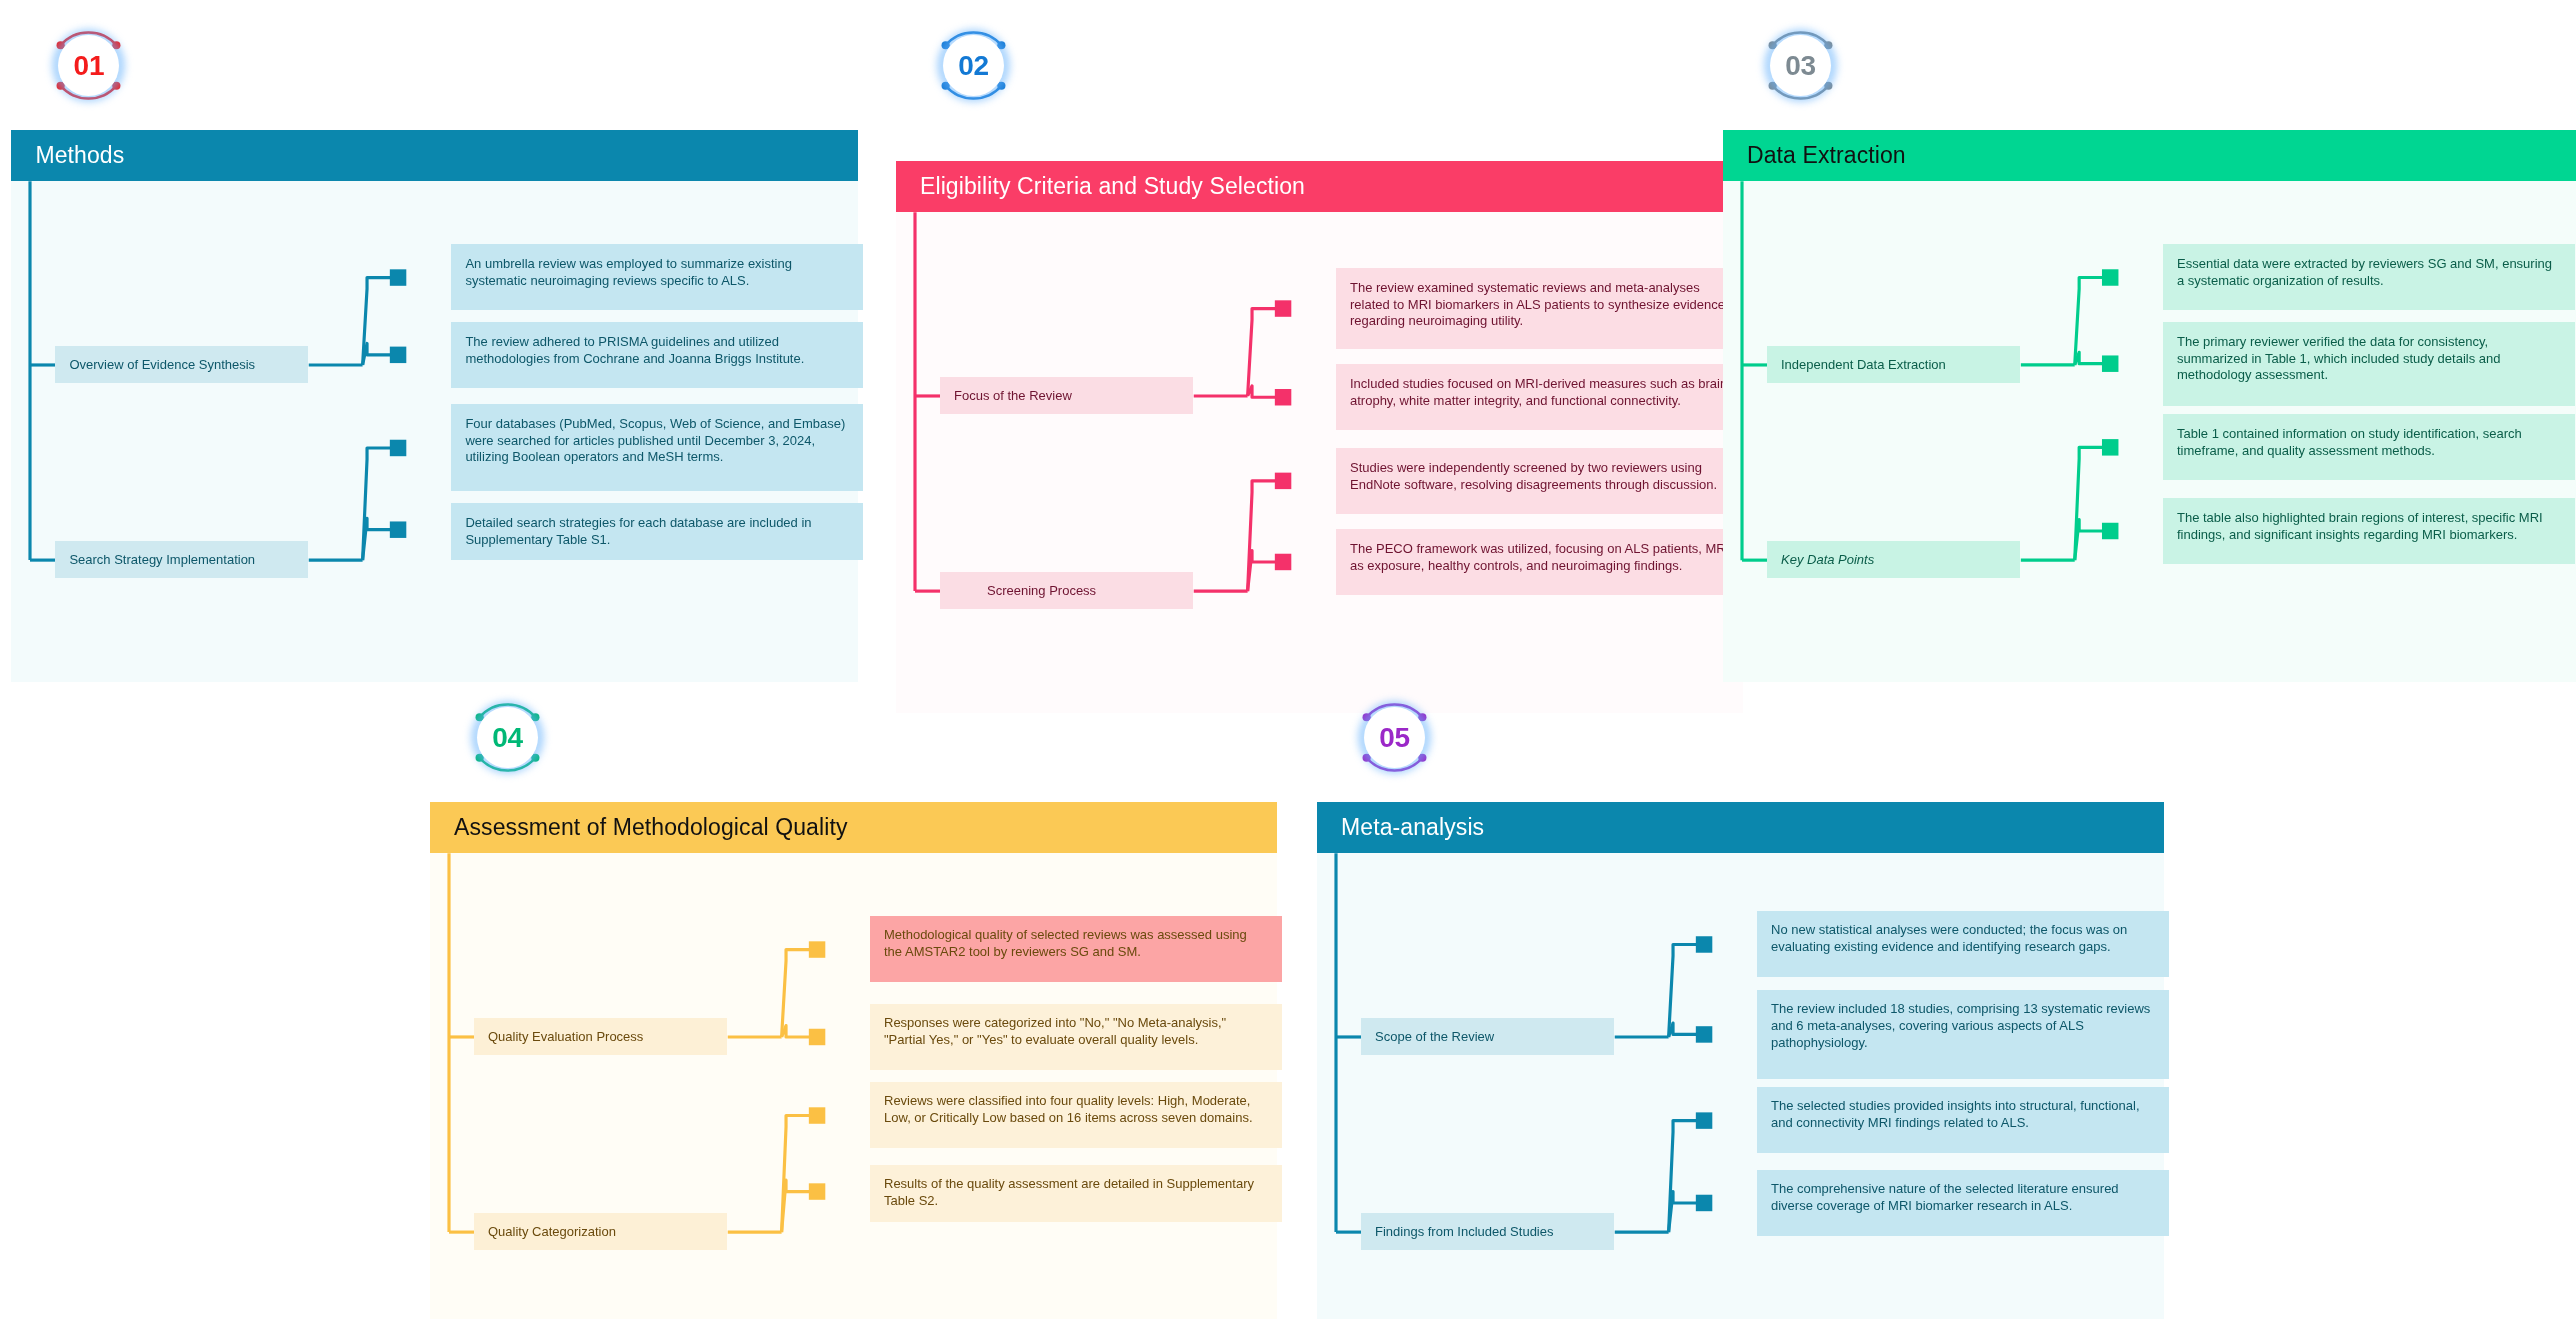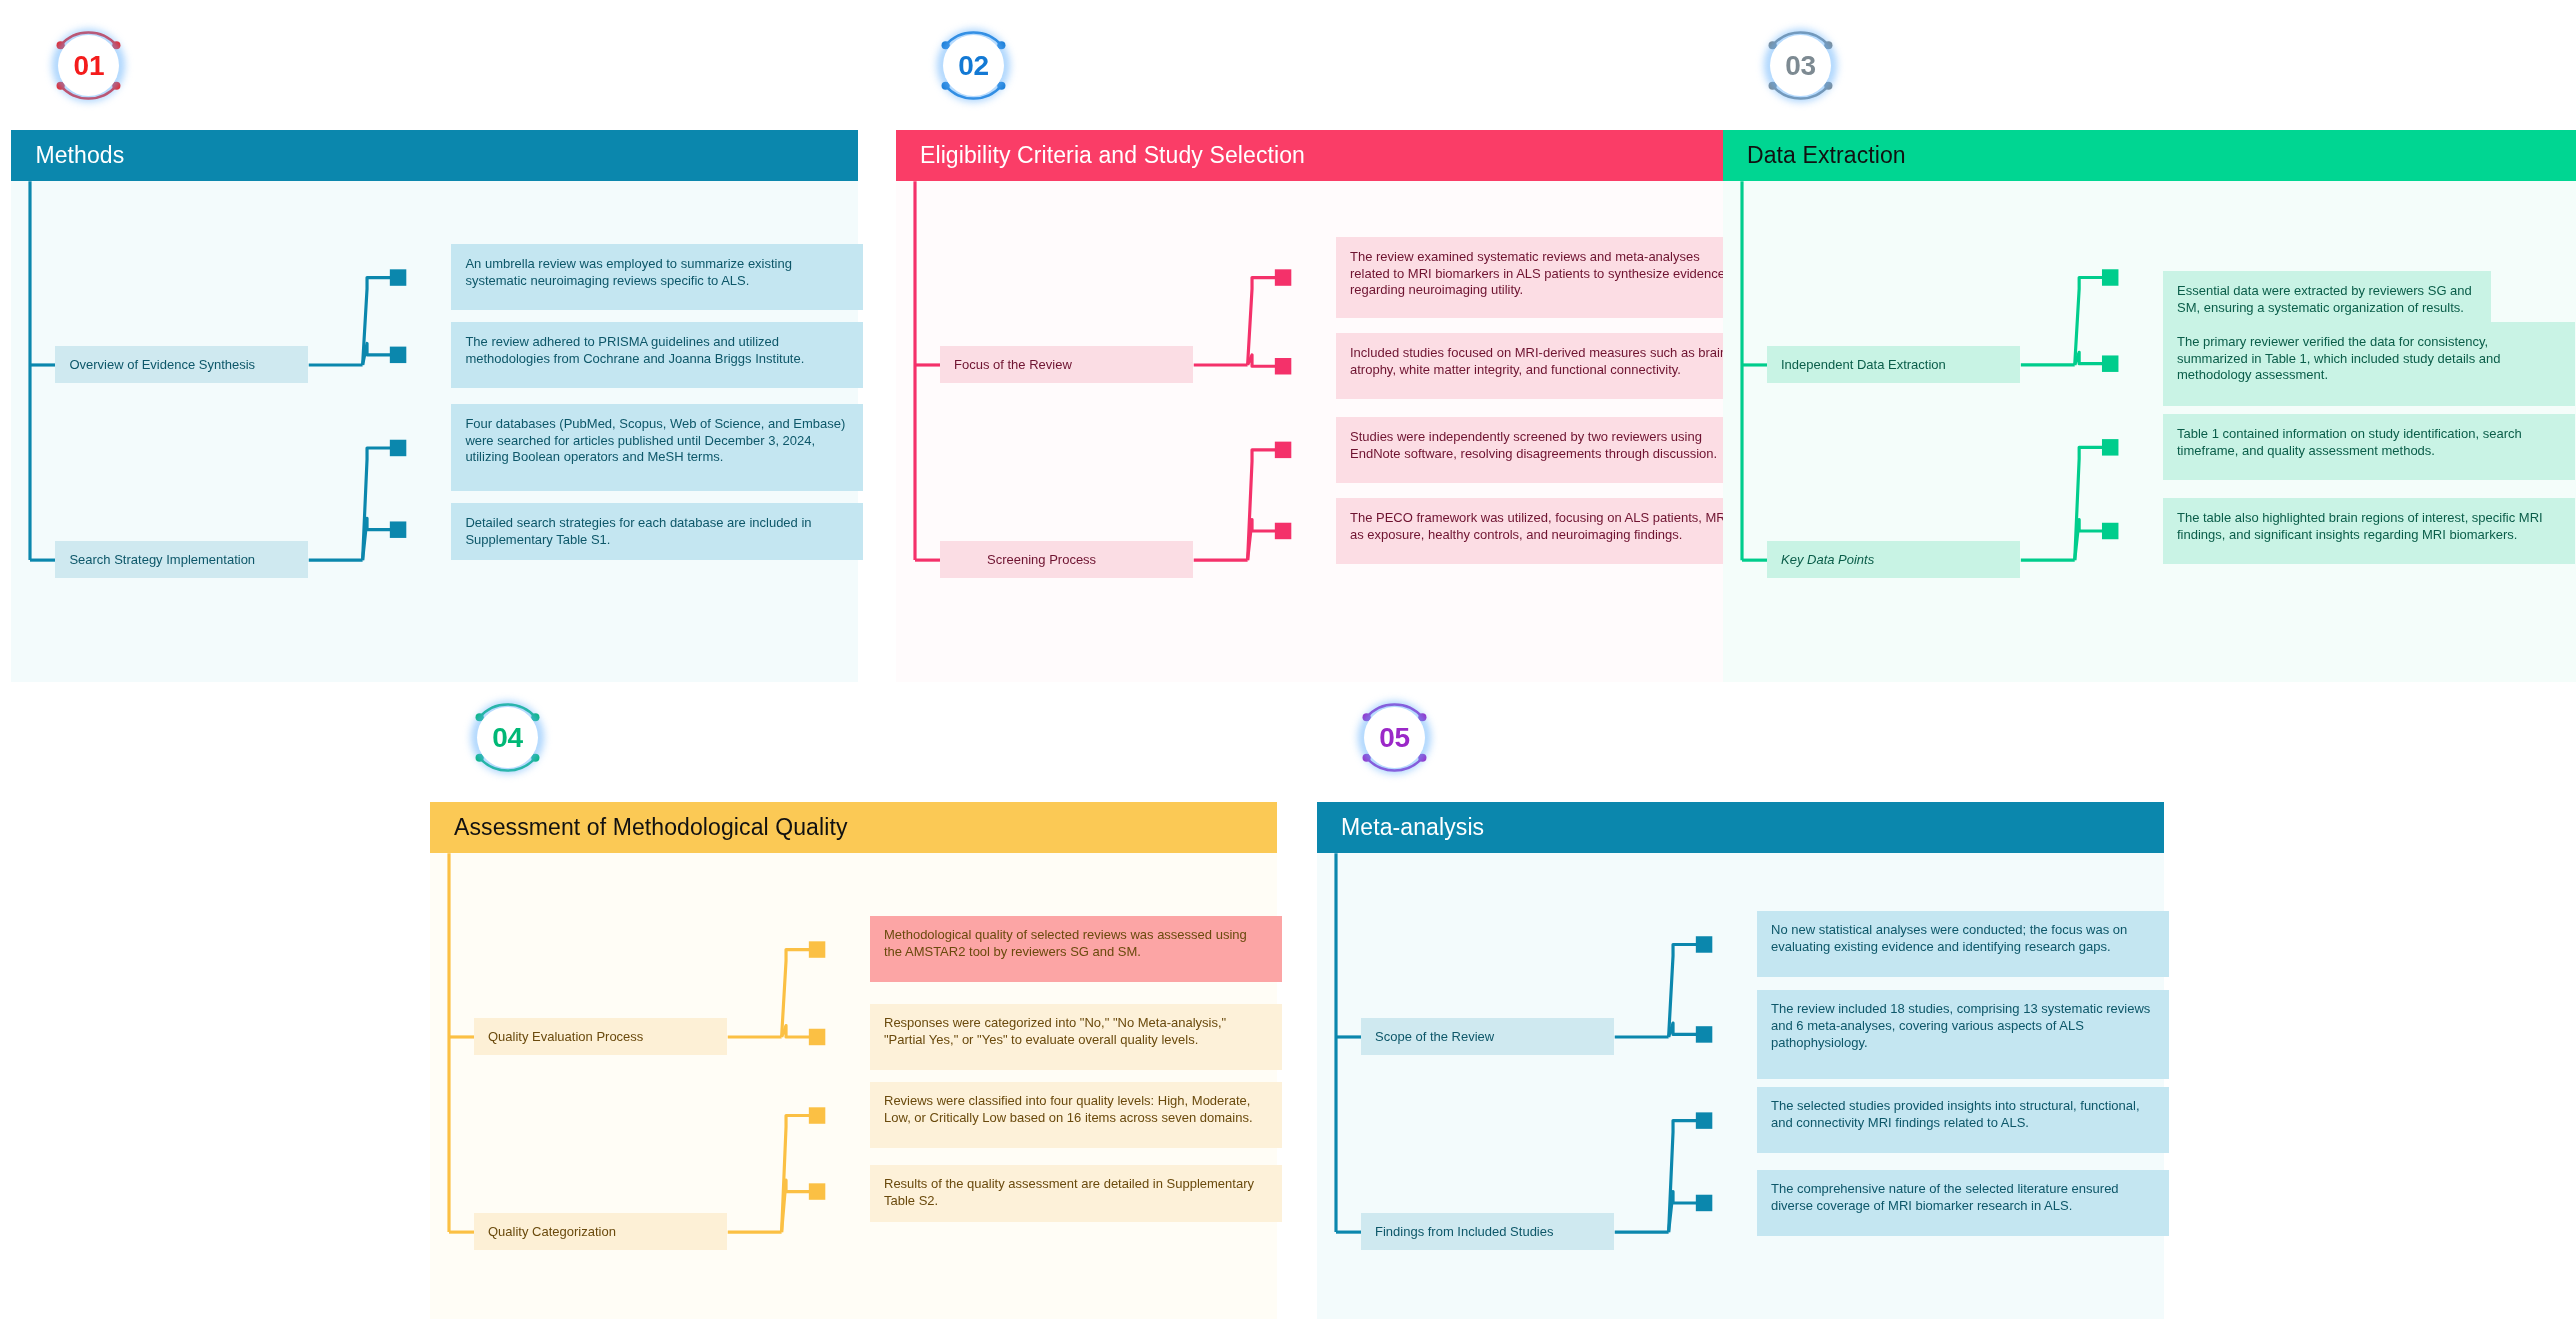--- a/index.html
+++ b/index.html
@@ -115,21 +115,21 @@
           <circle cx="138" cy="62" r="6.5" fill="#1379d4"></circle>
           <circle cx="50" cy="126" r="6.5" fill="#1379d4"></circle>
           <circle cx="138" cy="126" r="6.5" fill="#1379d4"></circle>
         </svg>
         <div class="badge-glow"></div>
         <div class="badge-disc">
           <span class="badge-num" style="color:#1379d4">02</span>
         </div>
       </div>
       <div class="panel" style="width: 847px;">
-        <div class="panel-head" style="background: rgb(250, 61, 103);">
+        <div class="panel-head" style="background: rgb(250, 61, 103); margin-top: 31px;">
           <span class="panel-title" style="color: rgb(255, 255, 255);">Eligibility Criteria and Study Selection</span>
         </div>
         <div class="panel-body" style="height: 501px; background: rgb(255, 251, 252);">
           <div class="wires"><svg width="847" height="501" viewBox="0 0 1337 790">
               <path d="M30 0 V 598" fill="none" stroke="#f4316a" stroke-width="5"></path>
               <path d="M30 290 H 70" fill="none" stroke="#f4316a" stroke-width="5"></path>
               <path d="M30 598 H 70" fill="none" stroke="#f4316a" stroke-width="5"></path>
               <path d="M470 290 H 555" fill="none" stroke="#f4316a" stroke-width="5"></path>
               <path d="M555 290 L 562 170 L 562 152 H 600" fill="none" stroke="#f4316a" stroke-width="5" stroke-linejoin="round"></path>
               <path d="M555 290 L 562 274 L 562 292 H 600" fill="none" stroke="#f4316a" stroke-width="5" stroke-linejoin="round"></path>
@@ -179,21 +179,21 @@
               <path d="M555 290 L 562 270 L 562 288 H 600" fill="none" stroke="#00cd8c" stroke-width="5" stroke-linejoin="round"></path>
               <rect x="598" y="139" width="26" height="26" fill="#00cd8c"></rect>
               <rect x="598" y="275" width="26" height="26" fill="#00cd8c"></rect>
               <path d="M470 598 H 555" fill="none" stroke="#00cd8c" stroke-width="5"></path>
               <path d="M555 598 L 562 438 L 562 420 H 600" fill="none" stroke="#00cd8c" stroke-width="5" stroke-linejoin="round"></path>
               <path d="M555 598 L 562 534 L 562 552 H 600" fill="none" stroke="#00cd8c" stroke-width="5" stroke-linejoin="round"></path>
               <rect x="598" y="407" width="26" height="26" fill="#00cd8c"></rect>
               <rect x="598" y="539" width="26" height="26" fill="#00cd8c"></rect>
             </svg></div>
           <div class="chip" style="left: 44px; top: 165px; width: 253px; background: rgb(200, 243, 228); color: rgb(10, 93, 73);">Independent Data Extraction</div>
-          <div class="leaf" style="left: 440px; top: 63px; width: 328px; min-height: 66px; background: rgb(201, 243, 229); color: rgb(10, 93, 73); margin-top: 27px;">Essential data were extracted by reviewers SG and SM, ensuring a systematic organization of results.</div>
+          <div class="leaf" style="left: 440px; top: 63px; width: 412px; min-height: 66px; background: rgb(201, 243, 229); color: rgb(10, 93, 73);">Essential data were extracted by reviewers SG and SM, ensuring a systematic organization of results.</div>
           <div class="leaf" style="left: 440px; top: 141px; width: 412px; min-height: 84px; background: rgb(201, 243, 229); color: rgb(10, 93, 73);">The primary reviewer verified the data for consistency, summarized in Table 1, which included study details and methodology assessment.</div>
           <div class="chip" style="left: 44px; top: 360px; width: 253px; background: rgb(200, 243, 228); color: rgb(10, 93, 73); font-style: italic;">Key Data Points</div>
           <div class="leaf" style="left: 440px; top: 233px; width: 412px; min-height: 66px; background: rgb(201, 243, 229); color: rgb(10, 93, 73);">Table 1 contained information on study identification, search timeframe, and quality assessment methods.</div>
           <div class="leaf" style="left: 440px; top: 317px; width: 412px; min-height: 66px; background: rgb(201, 243, 229); color: rgb(10, 93, 73);">The table also highlighted brain regions of interest, specific MRI findings, and significant insights regarding MRI biomarkers.</div>
         </div>
       </div>
     </div>
     <div class="section" style="left: 430px; top: 678px; width: 847px; height: 634px;">
       <div class="badge">
         <svg width="119" height="119" viewBox="0 0 188 188">

